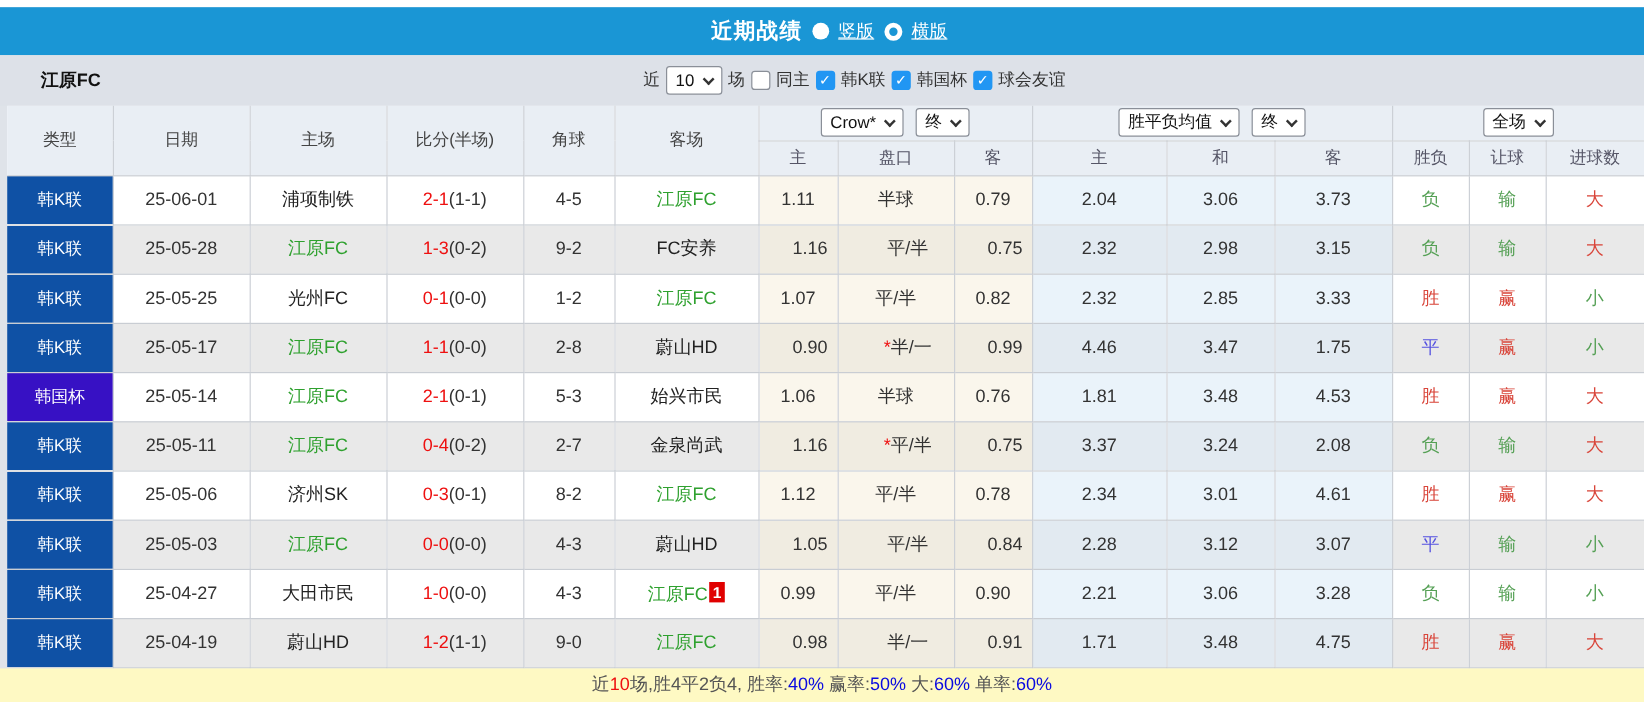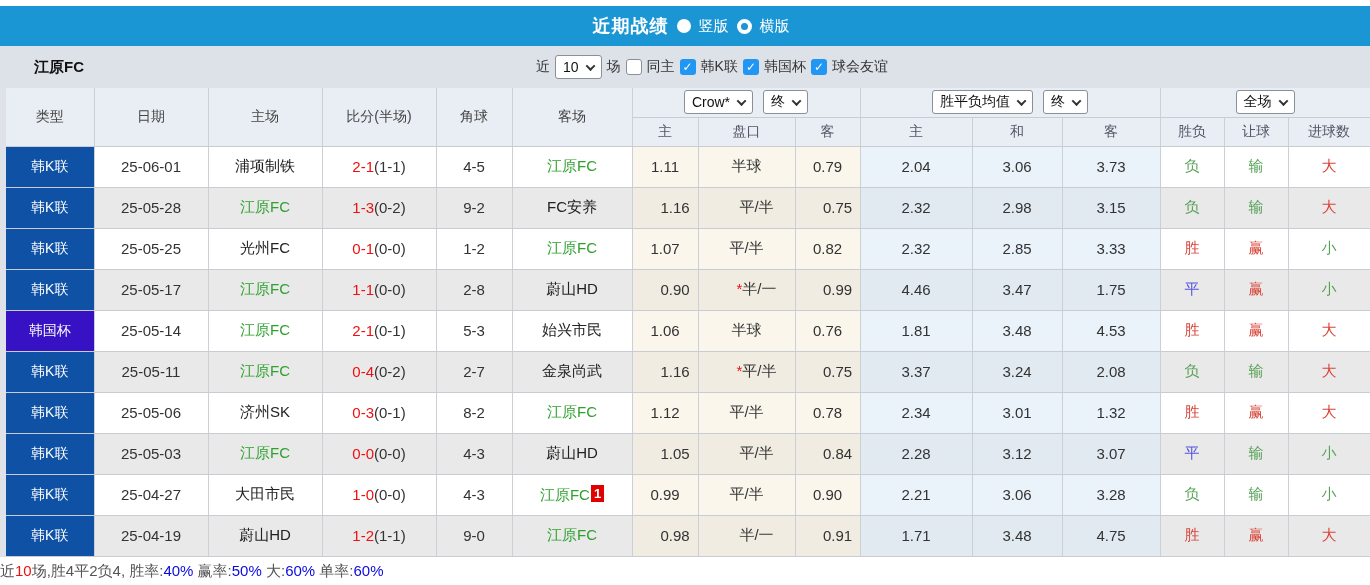--- a/index.html
+++ b/index.html
@@ -9,21 +9,21 @@
 
   .top-strip { height:6px; background:#ffffff; }
 
   
   .title-bar { height:40px; background:#1a96d5; display:flex; align-items:center;
     justify-content:center; gap:8px; color:#fff; }
   .title-bar .title { font-size:18px; font-weight:bold; letter-spacing:1px;margin-left:12px; }
   .radio { width:14px; height:14px; border-radius:50%; display:inline-block; cursor:pointer; }
   .radio.sel { background:#fff; }
   .radio.unsel { width:15px; height:15px; border:4px solid #fff; background:transparent; }
-  .radio-label { font-size:15px; }
+  .radio-label { font-size:15px;text-decoration:underline; }
 
   
   .filter-bar { height:42px; background:#dde1e8; position:relative; }
   .team-name { position:absolute; left:34px; top:50%; transform:translateY(-50%);
     font-size:15px; font-weight:bold; color:#111; }
   .filter-controls { position:absolute; left:536px; top:50%; transform:translateY(-50%);
     display:flex; align-items:center; gap:5px; font-size:14px; color:#333; white-space:nowrap; }
   .selectbox { display:inline-flex; align-items:center; gap:8px; background:#fff;
     border:1px solid #8a8f98; border-radius:3px; padding:2px 7px; font-size:14px;
     color:#111; cursor:pointer; min-height:24px; }
@@ -59,21 +59,21 @@
   tr.even td.avg { background:#e2eaf1; }
   .star { color:#ee1010; }
   td.res { font-size:15px; }
   .c-red   { color:#d9453a; }
   .c-green { color:#55a055; }
   .c-blue  { color:#5552e0; }
   .redcard { display:inline-block; background:#e00000; color:#fff; font-size:13px;
     font-weight:bold; line-height:17px; padding:0 3px; margin-left:1px; vertical-align:2px; }
 
   
-  .summary { height:30px; background:#ffffff; text-align:left; line-height:28px;
+  .summary { height:30px; background:#fef9c3; text-align:center; line-height:28px;
     font-size:15px; }
   .sum-gray { color:#555; }
   .sum-red  { color:#ee1010; }
   .sum-blue { color:#0a0ae0; }
 </style>
 </head>
 <body>
 
 <div class="page">
   <div class="top-strip"></div>
@@ -285,21 +285,21 @@
           <td>25-05-06</td>
           <td><span class="team">济州SK</span></td>
           <td><span class="ft">0-3</span><span class="ht">(0-1)</span></td>
           <td>8-2</td>
           <td><span class="team target">江原FC</span></td>
           <td class="odds">1.12</td>
           <td class="odds"><span>平/半</span></td>
           <td class="odds">0.78</td>
           <td class="avg">2.34</td>
           <td class="avg">3.01</td>
-          <td class="avg">1.32</td>
+          <td class="avg">4.61</td>
           <td class="res c-red">胜</td>
           <td class="res c-red">赢</td>
           <td class="res c-red">大</td>
         </tr>
         <tr class="even">
           <td class="type-cell league">韩K联</td>
           <td>25-05-03</td>
           <td><span class="team target">江原FC</span></td>
           <td><span class="ft">0-0</span><span class="ht">(0-0)</span></td>
           <td>4-3</td>

